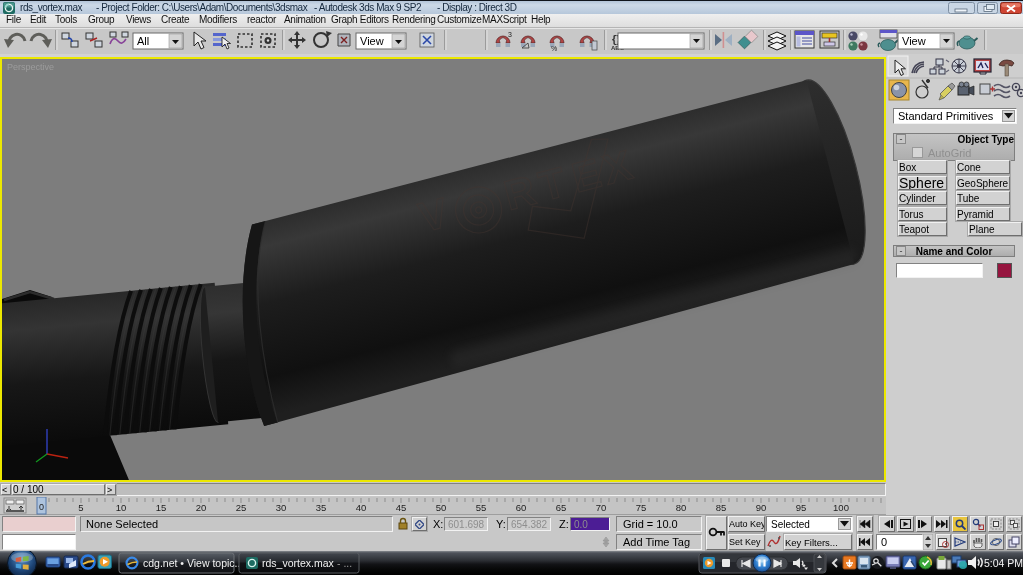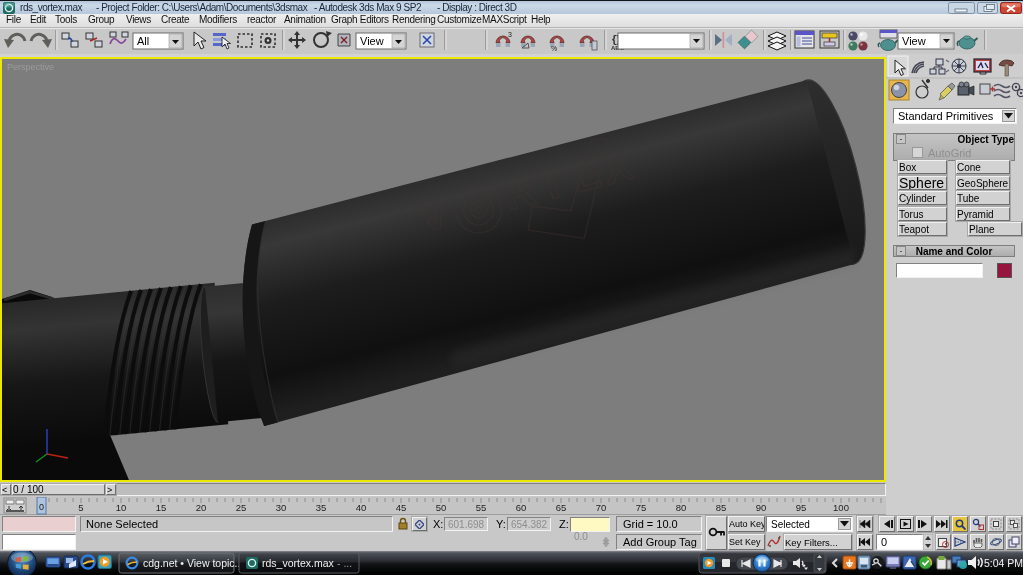--- a/index.html
+++ b/index.html
@@ -556,23 +556,23 @@
 <div class="abs btn" style="left:412px;top:35px;width:15px;height:14px"></div>
 <svg class="abs" style="left:415px;top:38px" width="9" height="9">
       <path d="M4.5 0 L9 4.5 L4.5 9 L0 4.5 Z" fill="none" stroke="#334a88" stroke-width="1.3"></path>
       <circle cx="4.5" cy="4.5" r="1" fill="#334a88"></circle>
     </svg>
 <div class="abs lbl" style="left:433px;top:36px;font-size:11px;color:#000">X:</div>
 <div class="abs sunk" style="left:444px;top:35px;width:44px;height:14px;background:#cdcdcd;font-size:10px;color:#8e8e8e;padding:1px 0 0 3px">601.698</div>
 <div class="abs lbl" style="left:496px;top:36px;font-size:11px;color:#000">Y:</div>
 <div class="abs sunk" style="left:507px;top:35px;width:44px;height:14px;background:#cdcdcd;font-size:10px;color:#8e8e8e;padding:1px 0 0 3px">654.382</div>
 <div class="abs lbl" style="left:559px;top:36px;font-size:11px;color:#000">Z:</div>
-<div class="abs sunk" style="left:570px;top:35px;width:40px;height:14px;background:#fef9c3;font-size:10px;color:#8e8e8e;padding:13px 0 0 3px">0.0</div>
+<div class="abs sunk" style="left:570px;top:35px;width:40px;height:14px;background:#4c1d95;font-size:10px;color:#8e8e8e;padding:1px 0 0 3px">0.0</div>
 <div class="abs sunk" style="left:616px;top:34px;width:86px;height:16px;background:#c9c9c9;font-size:11px;color:#000;padding:1px 8px 0 6px">Grid = 10.0</div>
-<div class="abs sunk" style="left:616px;top:52px;width:86px;height:16px;background:#c9c9c9;font-size:11px;color:#000;padding:1px 0 0 6px">Add Group Tag</div>
+<div class="abs sunk" style="left:616px;top:52px;width:86px;height:16px;background:#c9c9c9;font-size:11px;color:#000;padding:1px 0 0 6px">Add Time Tag</div>
 <svg class="abs" style="left:599px;top:53px" width="14" height="14">
       <path d="M7 2 l3 4 h-2 v3 h-2 v-3 h-2 Z M7 12 l-3-4 h2 v-3 h2 v3 h2 Z" fill="#aaa" stroke="#888" stroke-width="0.5"></path>
     </svg>
 
 <div class="abs btn" style="left:706px;top:34px;width:21px;height:34px"></div>
 <svg class="abs" style="left:708px;top:44px" width="18" height="13">
       <circle cx="5" cy="6" r="3.4" fill="none" stroke="#111" stroke-width="1.8"></circle>
       <path d="M8.5 6 h8 M13 6 v3.4 M16 6 v3.4" stroke="#111" stroke-width="1.8"></path>
     </svg>
 <div class="abs btn" style="left:728px;top:34px;width:37px;height:16px;font-size:9px;line-height:15px">Auto Key</div>

